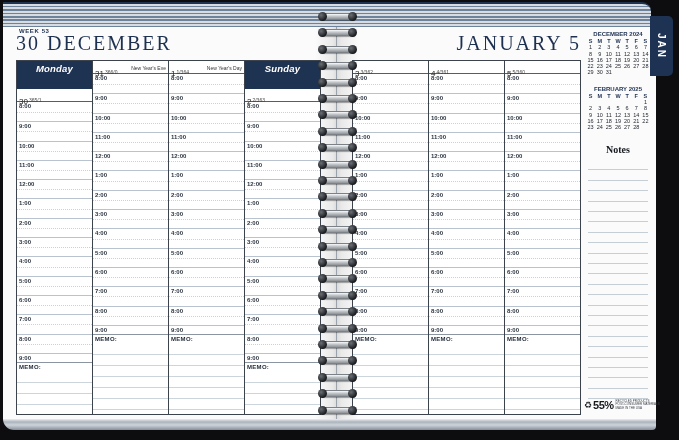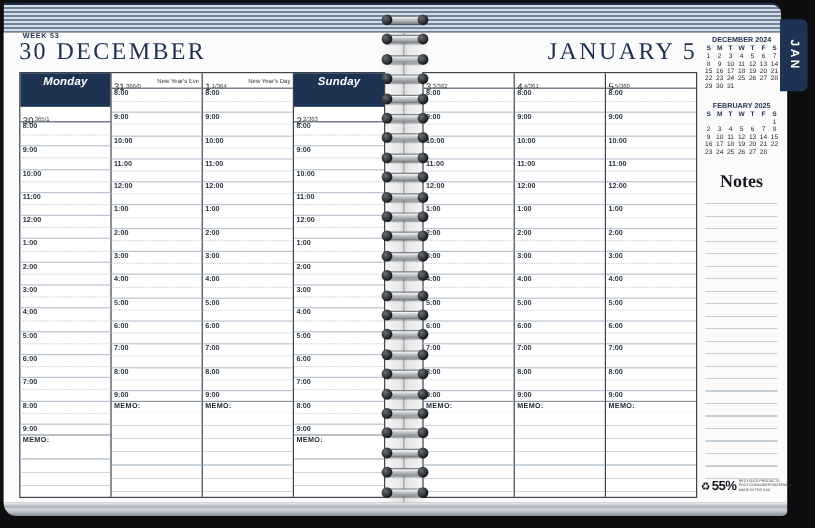--- a/index.html
+++ b/index.html
@@ -57,21 +57,21 @@
     background:repeating-linear-gradient(180deg,transparent 0,transparent 10px,#ccd4dc 10px,#ccd4dc 11px);}
 
   
   .mini-cals{position:absolute;left:586px;top:30px;width:64px;}
   .mini-cal{margin-bottom:9px;}
   .cal-title{font-size:6px;font-weight:bold;color:#1d3050;text-align:center;line-height:8px;white-space:nowrap;}
   .cal-grid{display:grid;grid-template-columns:repeat(7,1fr);}
   .cal-cell{font-size:5.5px;line-height:6.3px;text-align:center;color:#23282e;}
   .cal-head{font-weight:bold;color:#1d3050;}
   .notes-title{position:absolute;left:586px;top:144px;width:64px;text-align:center;
-    font-family:"Liberation Serif",serif;font-weight:bold;font-size:15px;color:#15191e;}
+    font-family:"Liberation Serif",serif;font-weight:bold;font-size:10px;color:#15191e;}
   .notes-lines{position:absolute;left:588px;top:160px;width:60px;height:240px;
     background:repeating-linear-gradient(180deg,transparent 0,transparent 9.4px,#c6ced6 9.4px,#c6ced6 10.4px);}
 
   
   .footer{position:absolute;left:584px;top:399px;width:72px;display:flex;align-items:center;gap:1px;}
   .recycle-icon{font-size:9px;color:#15191e;line-height:9px;}
   .pct{font-size:11px;font-weight:bold;color:#15191e;letter-spacing:-.5px;}
   .footer-lines{display:flex;flex-direction:column;margin-left:1px;}
   .footer-line{font-size:3px;line-height:3.4px;color:#3a3f45;text-transform:uppercase;white-space:nowrap;}
 

